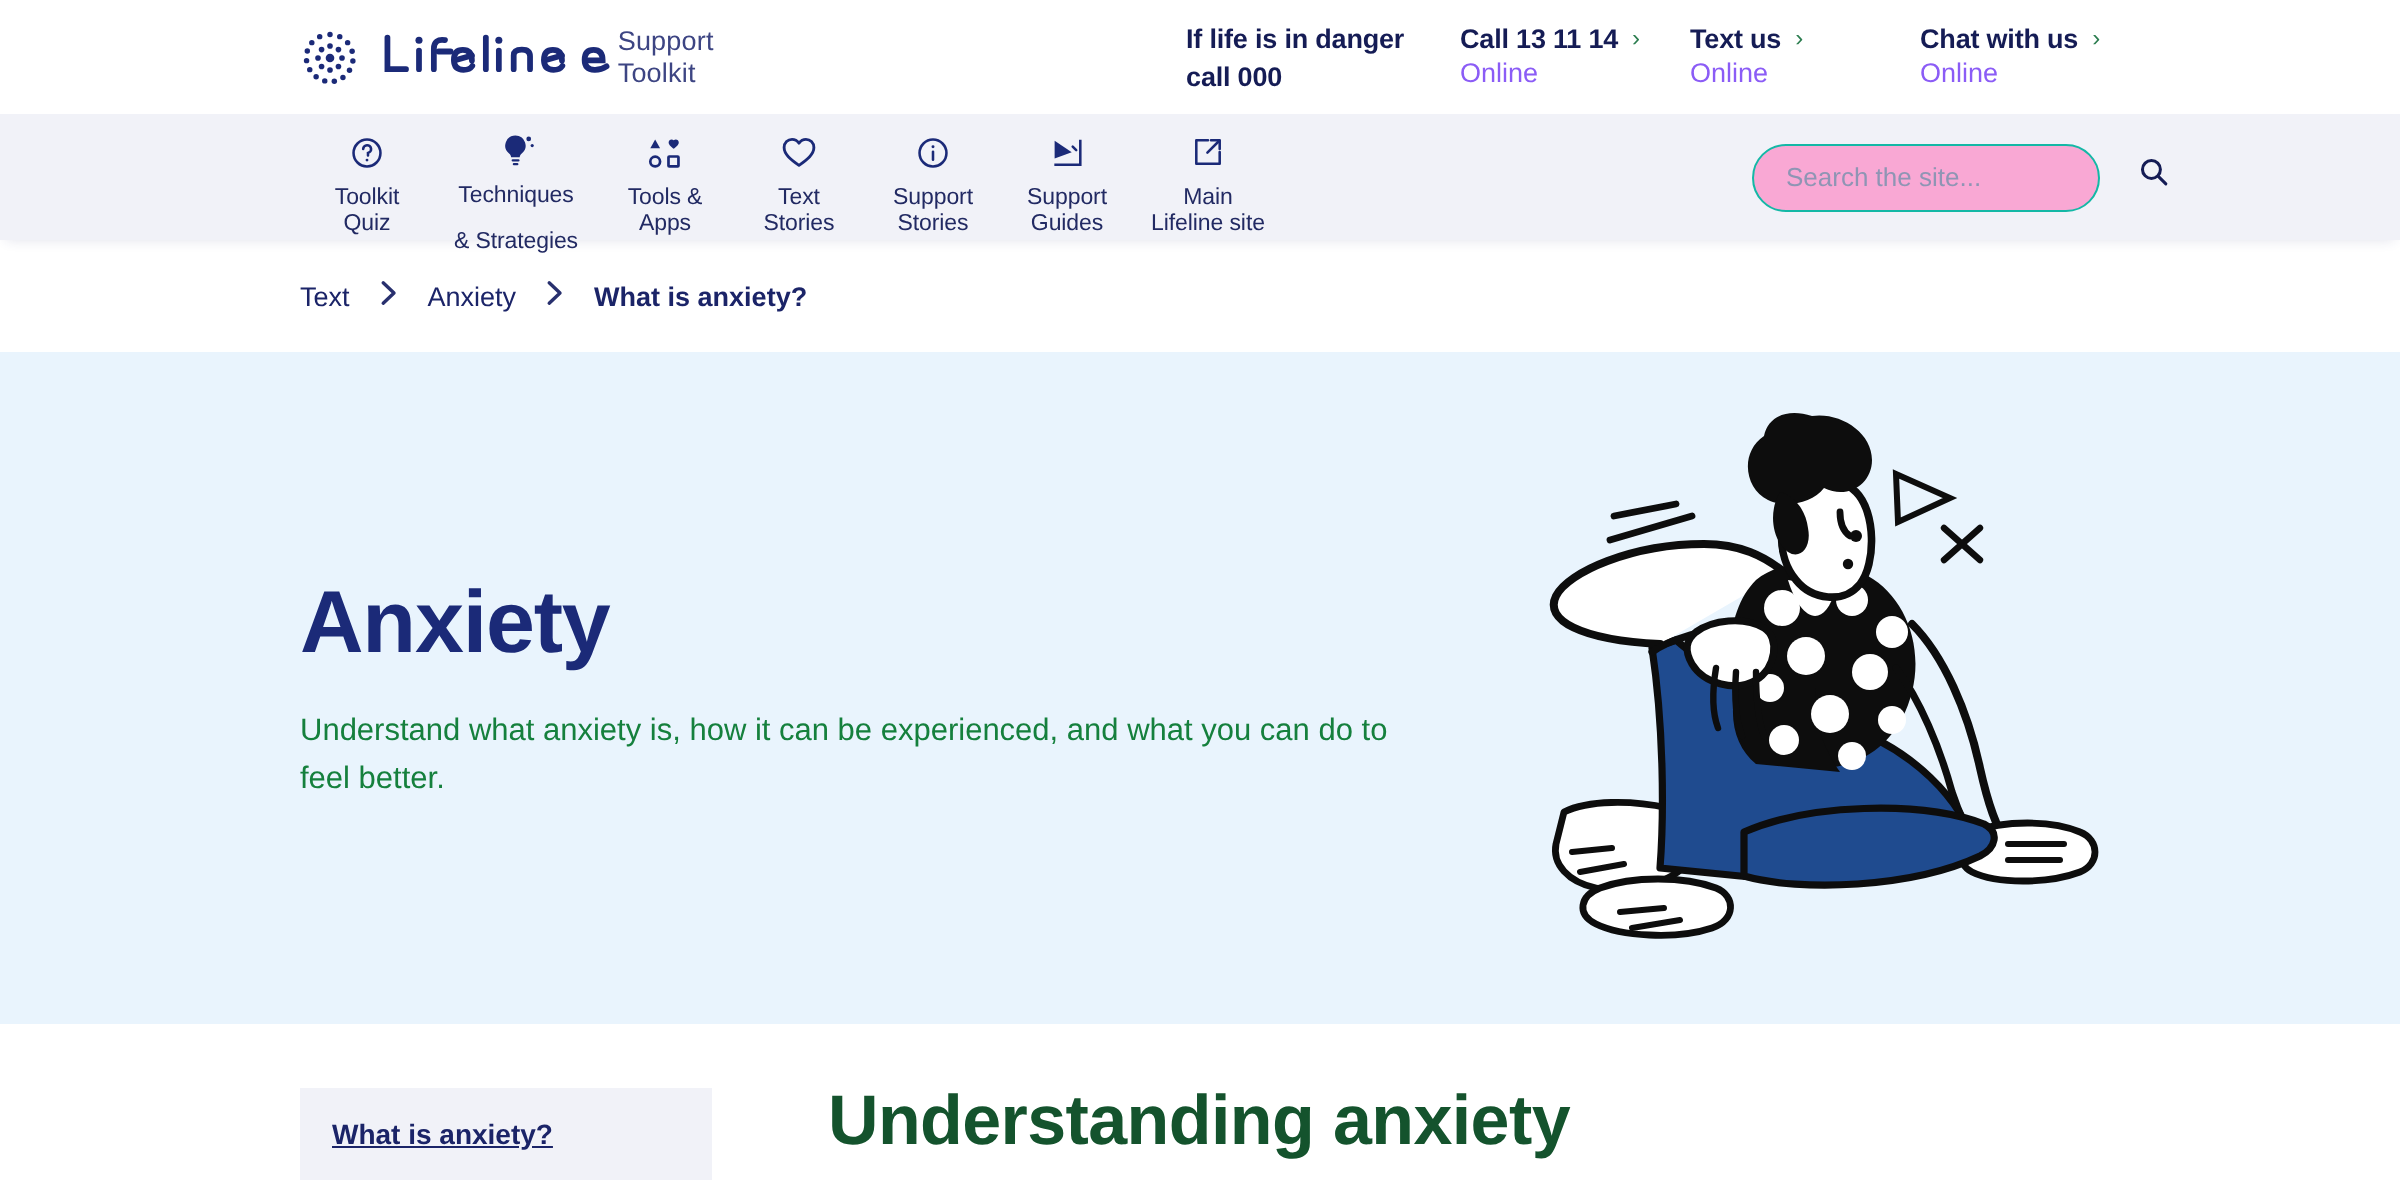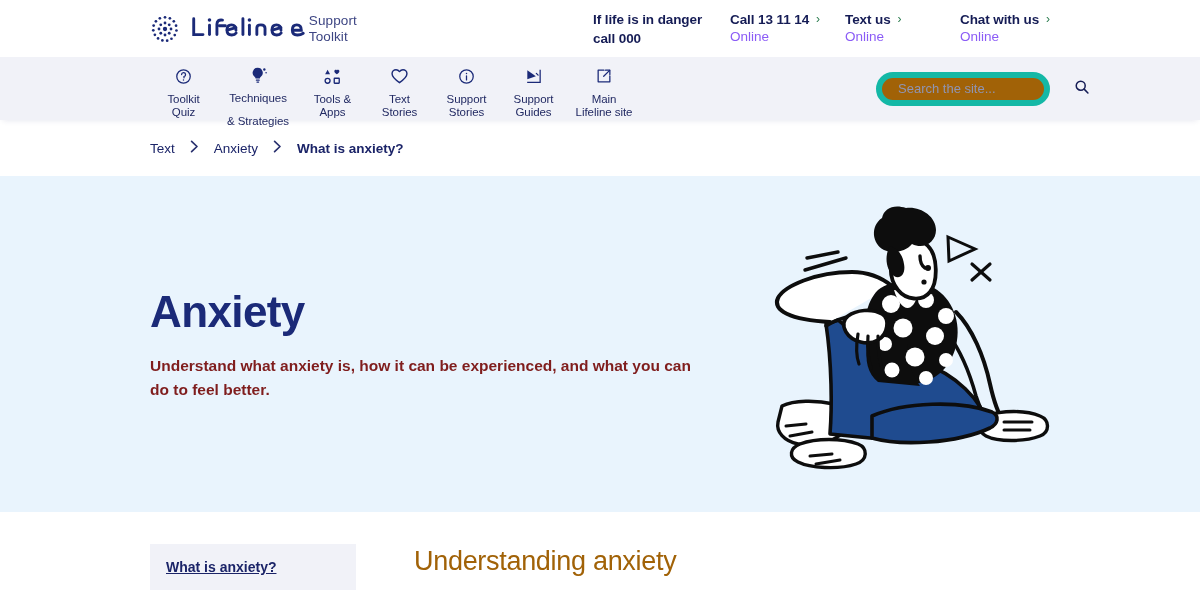--- a/index.html
+++ b/index.html
@@ -98,23 +98,23 @@
   .navitem.wide { width: 82px; }
   .navitem.wide2 { width: 74px; }
   .topics-row { display: flex; align-items: center; gap: 5px; margin-top: 10px; }
   .topics-row .lbl { margin-top: 0; font-size: 12.5px; }
 
   .searchbox {
     margin-left: auto;
     align-self: center;
     width: 174px;
     height: 34px;
-    border: 6px solid #14b8a6;
+    border: 1px solid #14b8a6;
     border-radius: 17px;
-    background: #a16207;
+    background: #f9a8d4;
     display: flex;
     align-items: center;
     padding: 0 13px 0 16px;
   }
   .searchbox input {
     border: 0; outline: 0; flex: 1;
     font-size: 13px;
     color: #151c55;
     font-family: "Liberation Sans", sans-serif;
     background: transparent;
@@ -153,22 +153,22 @@
     font-size: 44px;
     line-height: 50px;
     font-weight: 700;
     color: #1b2a78;
     letter-spacing: -0.6px;
     margin-bottom: 17px;
   }
   .hero-sub {
     font-size: 15.5px;
     line-height: 24px;
-    color: #7f1d1d;
-    font-weight: 700;
+    color: #15803d;
+    font-weight: 400;
     max-width: 548px;
   }
   .hero-art {
     position: absolute;
     right: 140px;
     top: 18px;
     width: 300px;
     height: 290px;
   }
 
@@ -187,24 +187,24 @@
     font-weight: 700;
     color: #1b2468;
     padding: 14px 16px;
     line-height: 18px;
     cursor: pointer;
   }
   .sidelink.active { background: #f1f2f8; }
   .sidelink.dim { color: #2a3375; font-weight: 400; }
   .article { flex: 1; padding-left: 28px; }
   .article h2 {
-    font-size: 27px;
+    font-size: 35px;
     line-height: 34px;
-    font-weight: 400;
-    color: #a16207;
+    font-weight: 700;
+    color: #14532d;
     letter-spacing: -0.3px;
   }
 </style>
 </head>
 <body>
 
 <div class="topbar">
 
   <a class="brand" href="#">
     <span class="logo-mark-wrap">

